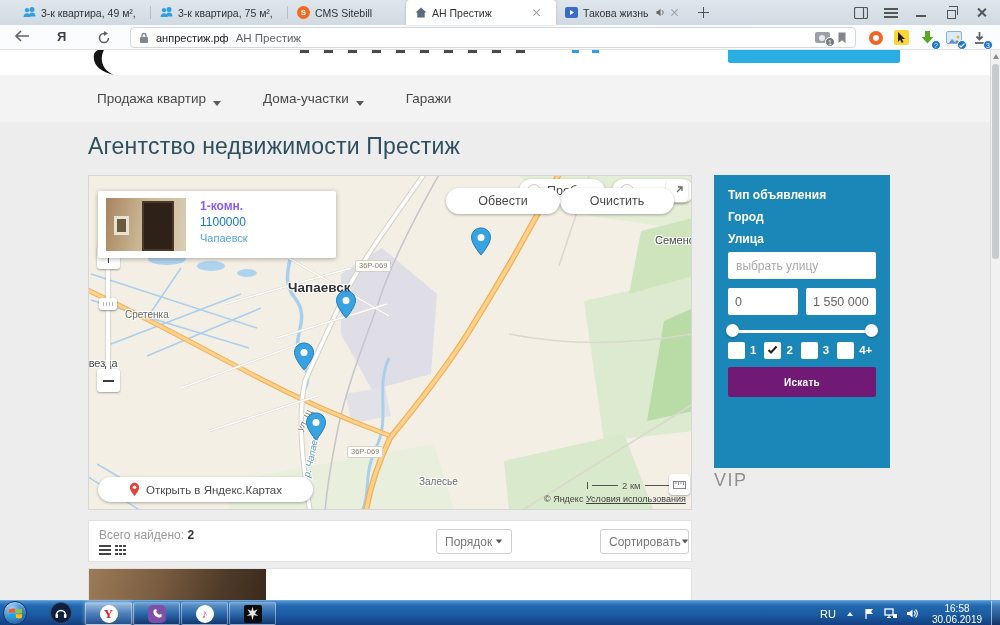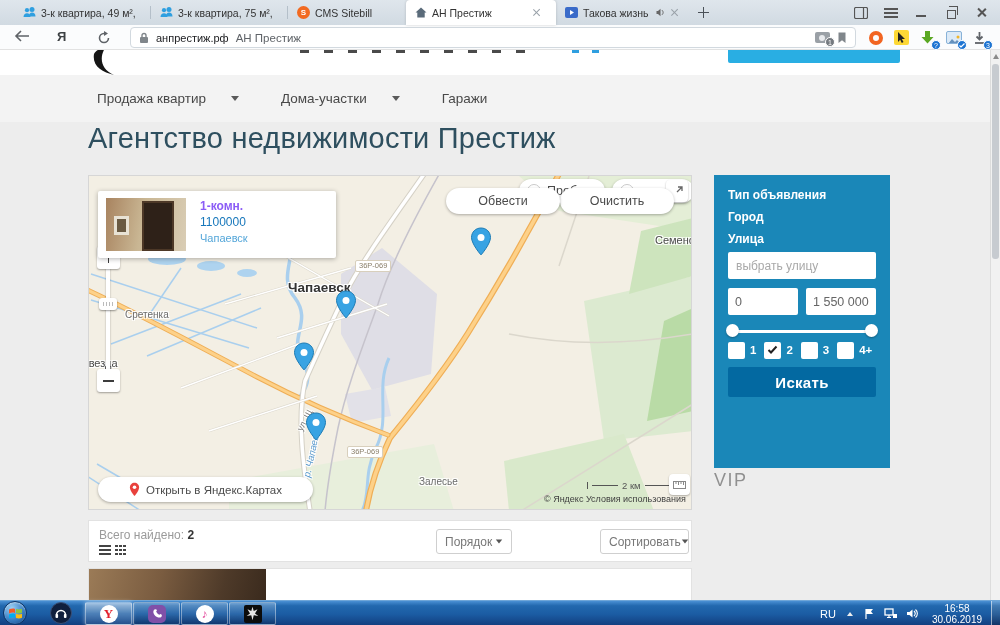--- a/index.html
+++ b/index.html
@@ -49,23 +49,23 @@
 .ylw{width:15px;height:15px;background:#fdd835;border-radius:2px;display:flex;align-items:center;justify-content:center}
 .picic{width:16px;height:13px;background:#dceaf7;border:1px solid #88b2d8;border-radius:2px;overflow:hidden}
 
 
 .page{position:absolute;left:0;top:50px;width:1000px;height:550px;background:#ededed;overflow:hidden}
 .hdrstrip{position:absolute;left:0;top:0;width:1000px;height:25px;background:#fff}
 .hdrcut{position:absolute;left:300px;top:0;width:238px;height:3px;background:repeating-linear-gradient(90deg,#4a4a4a 0 9px,transparent 9px 24px)}
 .bluedash{position:absolute;top:0;width:7px;height:3px;background:#2f9fe0}
 .hdrbtn{position:absolute;left:728px;top:0;width:172px;height:13px;background:#29aee3;border-radius:0 0 2px 2px}
 .nav{position:absolute;left:0;top:25px;width:1000px;height:47px;background:#f3f3f3;display:flex;align-items:center;gap:42px;padding-left:97px}
-.navitem{display:flex;align-items:center;gap:25px;font-size:13.5px;color:#484848}
+.navitem{display:flex;align-items:flex-end;gap:7px;font-size:13.5px;color:#484848}
 .caret{width:0;height:0;border-left:4px solid transparent;border-right:4px solid transparent;border-top:5px solid #5a5a5a}
-.heading{position:absolute;left:88px;top:72px;font-size:29px;font-weight:500;color:#2e4f5f;letter-spacing:.2px}
+.heading{position:absolute;left:88px;top:83px;font-size:23px;font-weight:500;color:#2e4f5f;letter-spacing:.2px}
 
 
 .map{position:absolute;left:88px;top:125px;width:604px;height:335px;background:#f3efe4;border:1px solid #d6d6d6;overflow:hidden}
 .mlabel{position:absolute;color:#6b6b6b;font-size:10px;text-shadow:1px 1px 0 #fff,-1px -1px 0 #fff,1px -1px 0 #fff,-1px 1px 0 #fff;white-space:nowrap}
 .mlabel.city{font-size:13.5px;font-weight:600;color:#333}
 .mlabel.md{font-size:11px;color:#4a4a4a}
 .mlabel.river{color:#5b9bd0;font-style:italic;font-size:9.5px;transform:rotate(-78deg);transform-origin:left top}
 .mlabel.street{color:#7a7a7a;font-size:9px;transform:rotate(-62deg);transform-origin:left top}
 .roadbadge{position:absolute;background:#fff;border:1px solid #d8cfbc;border-radius:2px;font-size:7.5px;color:#8a7f6a;padding:1px 3px;line-height:8px}
 .marker{position:absolute;width:22px;height:29px}
@@ -87,40 +87,40 @@
 .ph .door{position:absolute;left:36px;top:3px;width:32px;height:50px;background:#2e2118;border:2px solid #4d3827}
 .ph .frame{position:absolute;left:8px;top:18px;width:15px;height:19px;border:3px solid #e8e2d4;background:#6a5a42}
 .pinfo{font-size:12px;line-height:16px}
 .prooms{color:#8b5cf6;font-weight:bold}
 .pprice{color:#1777bb}
 .pcity{color:#54a6d9;font-size:11px}
 .scale{position:absolute;display:flex;align-items:center;gap:4px;color:#555;font-size:9.5px}
 .scale .ln{width:26px;height:1px;background:#555}
 .scale .tk{width:1px;height:7px;background:#555}
 .mapcopy{position:absolute;font-size:9px;color:#404040;white-space:nowrap}
-.mapcopy .u{}
+.mapcopy .u{text-decoration:underline}
 
 
 .panel{position:absolute;left:714px;top:125px;width:176px;height:293px;background:#1a87b8;padding:13px 14px 4px}
 .flabel{font-size:12px;font-weight:bold;color:#fff;margin:8px 0 6px}
 .flabel.first{margin-top:0}
 .fsel{height:27px;background:#fff;border-radius:2px;display:flex;align-items:center;justify-content:space-between;padding:0 8px;font-size:12px;color:#555}
 .fsel .caret{border-top-color:#333;transform:scale(.85)}
 .finput{width:100%;height:28px;background:#fff;border:none;border-radius:2px;padding:0 8px;font-size:12px;color:#555;font-family:"Liberation Sans",sans-serif}
 .finput::placeholder{color:#a9a9a9}
 .pricerow{display:flex;gap:8px;margin-top:9px}
 .pinput{width:70px;height:27px;background:#fff;border:none;border-radius:2px;padding:0 7px;font-size:12.5px;color:#666;font-family:"Liberation Sans",sans-serif}
 .slider{position:relative;height:12px;margin-top:10px}
 .slider .track{position:absolute;left:2px;right:2px;top:4.5px;height:3px;background:#fff;border-radius:2px}
 .slider .handle{position:absolute;top:-1px;width:13px;height:13px;background:#fff;border-radius:50%;box-shadow:0 1px 2px rgba(0,0,0,.3)}
 .slider .handle.l{left:-2px}.slider .handle.r{right:-2px}
 .rooms{display:flex;align-items:center;gap:5px;margin-top:4px;height:18px}
 .cb{width:17px;height:17px;background:#fff;border-radius:2px;display:flex;align-items:center;justify-content:center;flex:0 0 auto}
 .cbl{color:#fff;font-size:11.5px;font-weight:bold;margin-right:3px}
-.iskat{display:block;width:100%;height:30px;margin-top:8px;background:#0369a1;border:none;border-radius:2px;color:#fff;font-size:15px;font-weight:bold;font-family:"Liberation Sans",sans-serif;letter-spacing:.3px;cursor:pointer}
+.iskat{display:block;width:100%;height:30px;margin-top:8px;background:#701a75;border:none;border-radius:2px;color:#fff;font-size:10px;font-weight:bold;font-family:"Liberation Sans",sans-serif;letter-spacing:.3px;cursor:pointer}
 .vip{position:absolute;left:714px;top:420px;font-size:18px;color:#909090;letter-spacing:1.5px}
 
 
 .results{position:absolute;left:88px;top:470px;width:604px;height:42px;background:#fff;border:1px solid #e2e2e2}
 .rtotal{position:absolute;left:10px;top:7px;font-size:12px;color:#9a9a9a}
 .rtotal b{color:#333}
 .viewicons{position:absolute;left:10px;top:24px;display:flex;gap:4px;align-items:center}
 .rsel{position:absolute;top:8px;height:25px;background:#fff;border:1px solid #cfcfcf;border-radius:3px;display:flex;align-items:center;justify-content:space-between;padding:0 8px;font-size:12px;color:#777}
 .rsel .caret{transform:scale(.8);border-top-color:#555}
 

